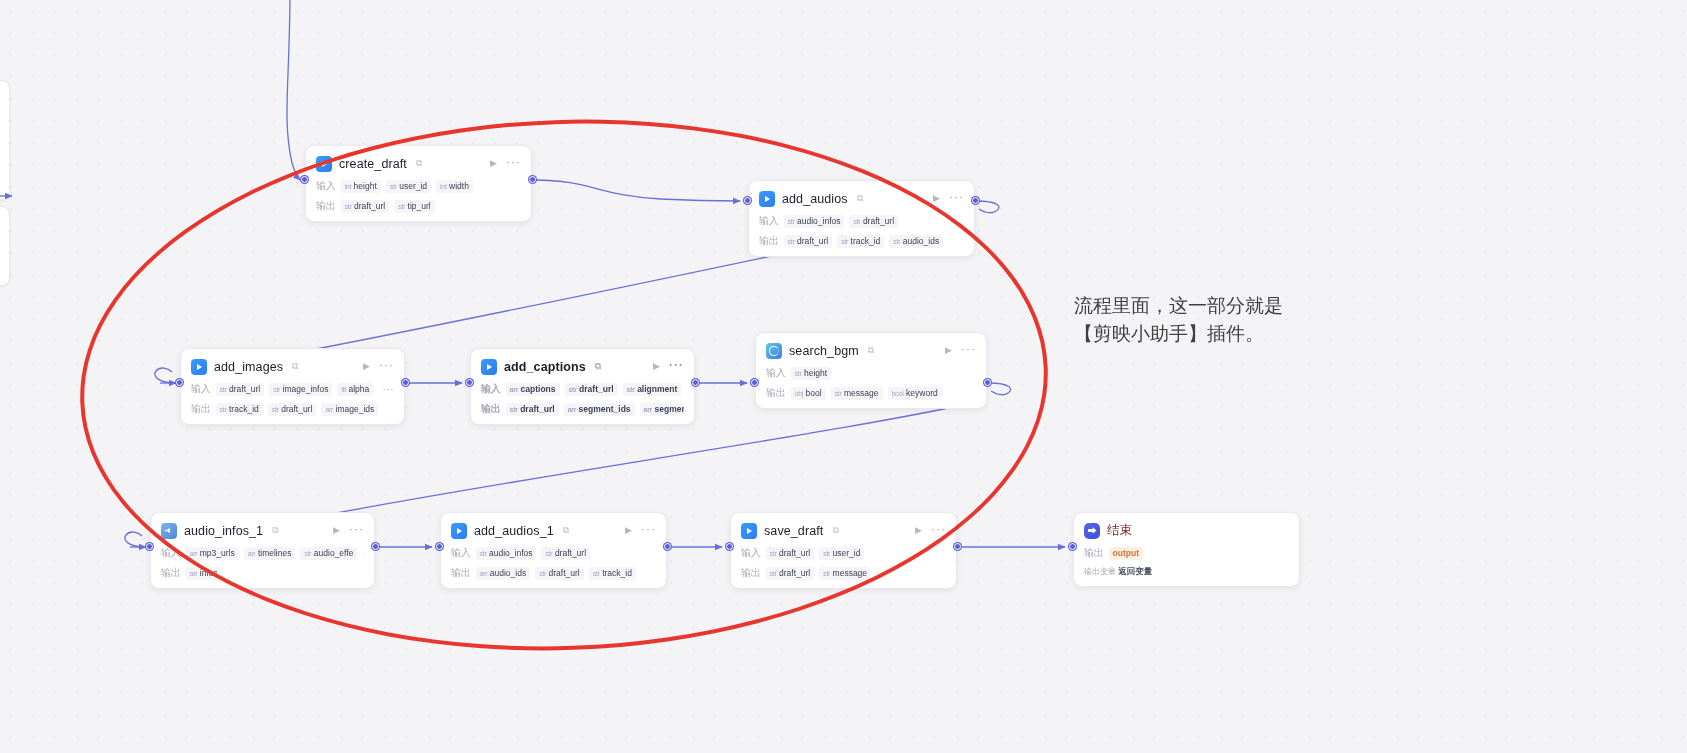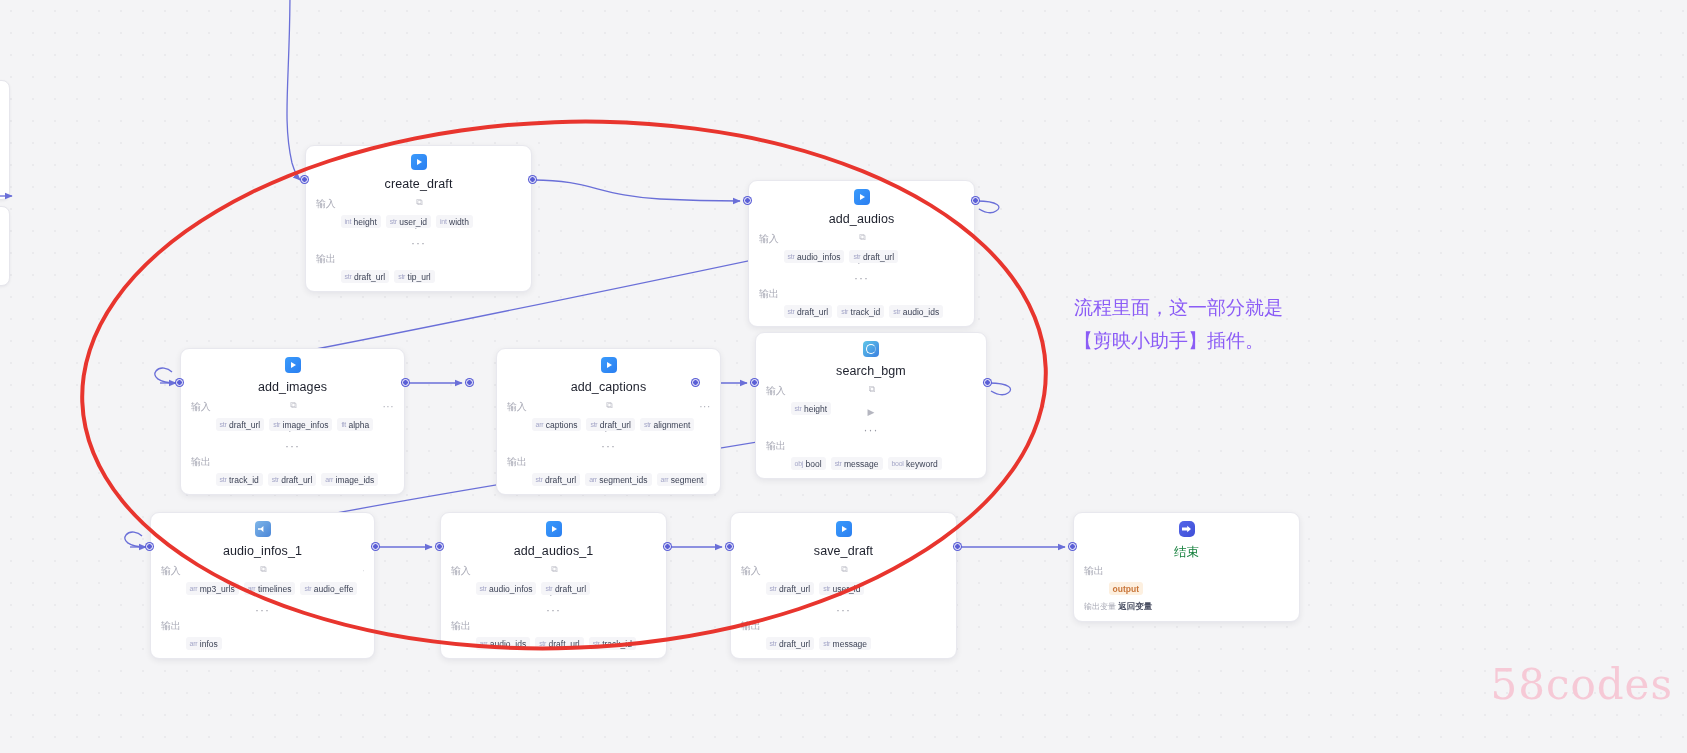--- a/index.html
+++ b/index.html
@@ -42,21 +42,20 @@
     background: #ffffff;
     border: 1px solid #e8e8ee;
     border-radius: 9px;
     box-shadow: 0 2px 6px rgba(20,20,43,.07), 0 0 0 1px rgba(255,255,255,.4) inset;
     padding: 8px 10px 8px 10px;
     overflow: hidden;
   }
   .node .hdr {
     display: flex; align-items: center; gap: 7px;
     height: 19px;
-    flex-direction: column;
   }
   .ico {
     width: 16px; height: 16px; border-radius: 4px;
     flex: 0 0 16px;
     display: flex; align-items: center; justify-content: center;
     position: relative;
   }
   .ico-jy {
     background: linear-gradient(135deg,#3a9bfc 0%,#2a7ef0 100%);
   }
@@ -96,21 +95,21 @@
     width: 9px; height: 8px;
     background: #fff;
     clip-path: polygon(0 32%, 58% 32%, 58% 8%, 100% 50%, 58% 92%, 58% 68%, 0 68%);
   }
   .ttl {
     font-size: 12.5px;
     color: #1c1f2b;
     letter-spacing: .1px;
     white-space: nowrap;
   }
-  .ttl-cn { font-size: 12.5px; color: #15803d; }
+  .ttl-cn { font-size: 12.5px; color: #7f1d1d; }
   .copy-ico {
     font-size: 9px; color: #b9bac4; margin-left: 2px;
     line-height: 1;
   }
   .hdr-sp { flex: 1 1 auto; }
   .run-ico {
     color: #b5b6c0; font-size: 9px; line-height: 1;
     padding: 0 2px;
   }
   .dots-ico {
@@ -130,21 +129,20 @@
     letter-spacing: -.2px;
   }
   .chip {
     display: inline-flex; align-items: center; gap: 2.5px;
     background: #f5f5f8;
     border-radius: 3px;
     padding: 1.5px 4px;
     font-size: 8.5px;
     color: #3d4356;
     flex: 0 0 auto;
-    margin-top: 36px;
   }
   .chip .ty {
     font-size: 7px; color: #a5a7c8; letter-spacing: -.3px;
   }
   .chip-out {
     background: #fdf0e0;
     color: #c9763a;
     font-weight: bold;
   }
   .row-dots {
@@ -175,22 +173,22 @@
     transform: rotate(-2deg);
     pointer-events: none;
   }
 
   
   #annot {
     position: absolute;
     left: 1074px; top: 291px;
     width: 260px;
     font-size: 19px;
-    line-height: 33px;
-    color: #8b5cf6;
+    line-height: 28px;
+    color: #404040;
     font-family: "DejaVu Sans", sans-serif;
     white-space: pre-line;
   }
 
   
   #watermark {
     position: absolute;
     right: 14px; bottom: 44px;
     font-size: 42px;
     color: #f6c9d6;
@@ -362,21 +360,21 @@
             <span>draft_url</span>
           </span>
           <span class="chip">
             <span class="ty">arr</span>
             <span>image_ids</span>
           </span>
         </div>
       </div>
       <div class="port" style="left: 176px; top: 379px;"></div>
       <div class="port" style="left: 402px; top: 379px;"></div>
-      <div class="node" style="left: 496px; top: 348px; width: 225px; min-height: 72px;">
+      <div class="node" style="left: 470px; top: 348px; width: 225px; min-height: 72px; font-weight: bold;">
         <div class="hdr">
           <span class="ico ico-jy"></span>
           <span class="ttl">add_captions</span>
           <span class="copy-ico">⧉</span>
           <span class="hdr-sp"></span>
           <span class="run-ico">▶</span>
           <span class="dots-ico">···</span>
         </div>
         <div class="io-row">
           <span class="io-lab">输入</span>
@@ -569,15 +567,14 @@
         <div class="end-out"><span>输出变量</span> <b>返回变量</b></div>
       </div>
       <div class="port" style="left: 1069px; top: 543px;"></div>
     </div>
 
   <div id="ellipse"></div>
 
   <div id="annot">流程里面，这一部分就是
 【剪映小助手】插件。</div>
 
-  <div id="watermark">58codes</div>
 
 </div>
 
 </body></html>

